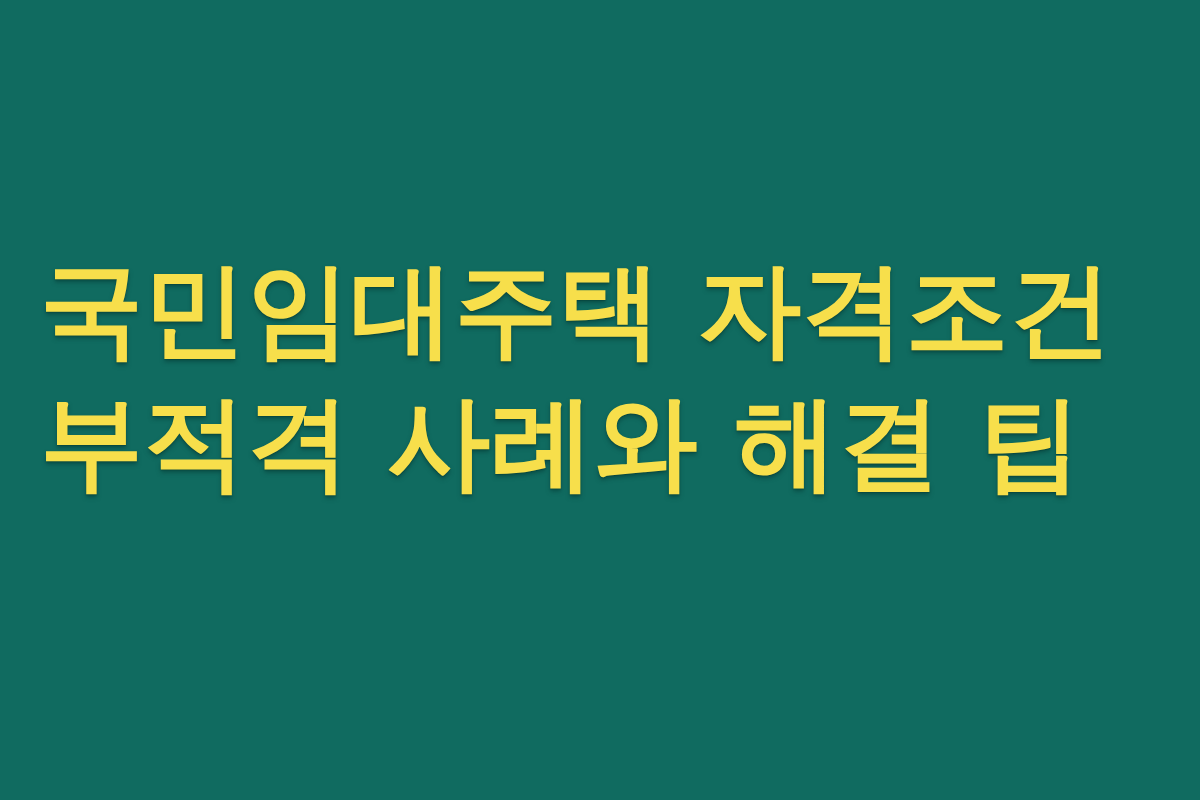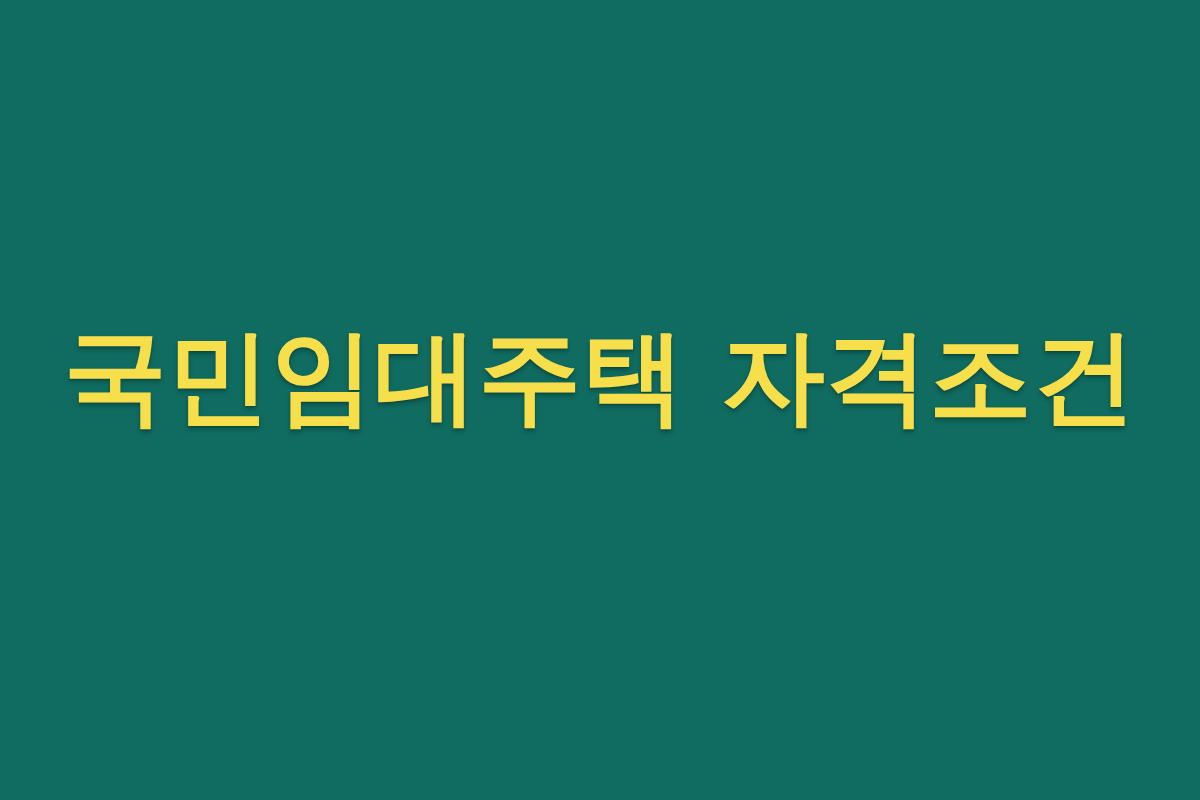--- a/index.html
+++ b/index.html
@@ -23,21 +23,21 @@
     display: flex;
     align-items: center;
     justify-content: center;
     box-sizing: border-box;
     overflow: hidden;
   }
 
   .headline-block {
     display: flex;
     flex-direction: column;
-    align-items: center;
+    align-items: flex-start;
     justify-content: center;
     width: 100%;
     padding: 0 40px;
     box-sizing: border-box;
     
     transform: translateY(-24px);
   }
 
   .headline-line {
     color: #F7DF4B;
@@ -61,16 +61,17 @@
 </style>
 </head>
 <body>
 
 <div class="thumbnail-canvas" style="background: rgb(16, 107, 96);">
 
   <div class="headline-block">
 
     <div class="headline-line headline-line-1" style="color: rgb(247, 223, 75);">국민임대주택 자격조건</div>
 
+    <div class="headline-line headline-line-2" style="color: rgb(247, 223, 75);">부적격 사례와 해결 팁</div>
 
   </div>
 
 </div>
 
 </body></html>

